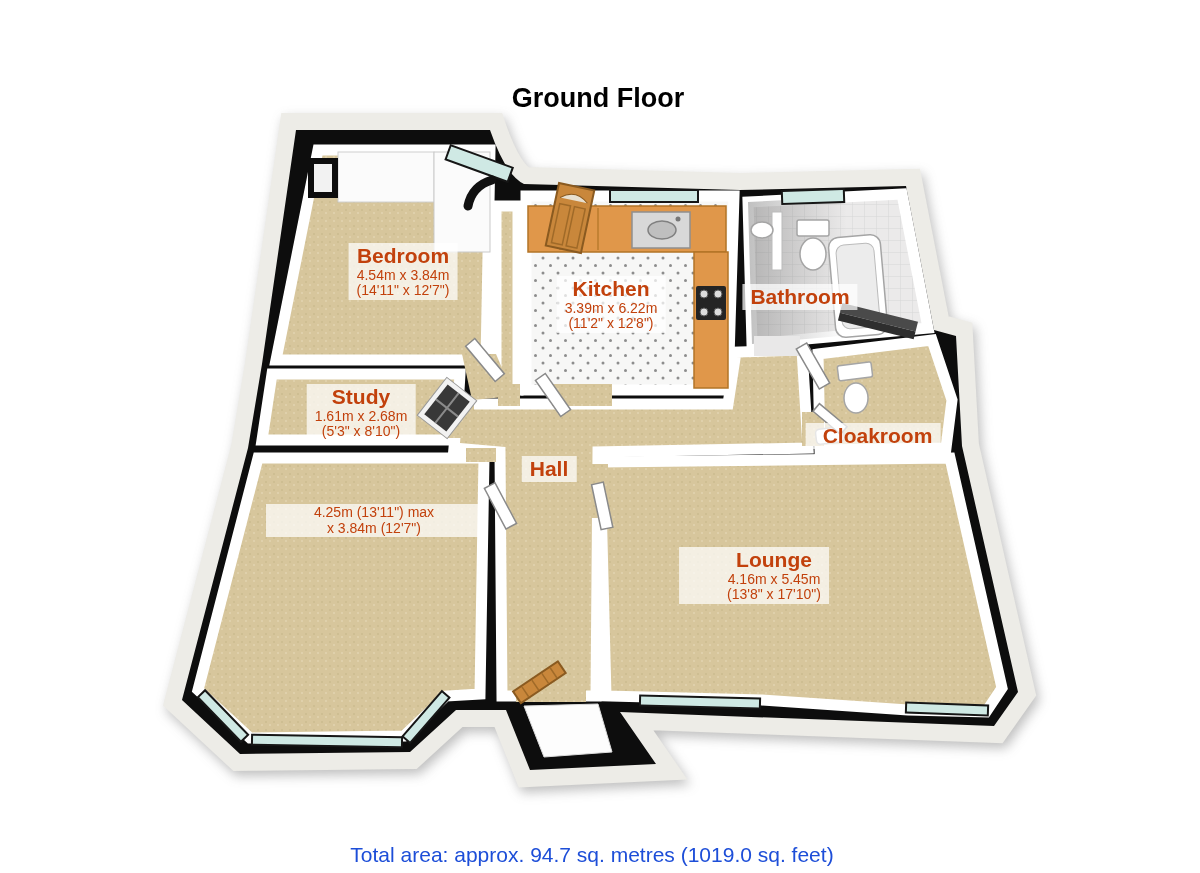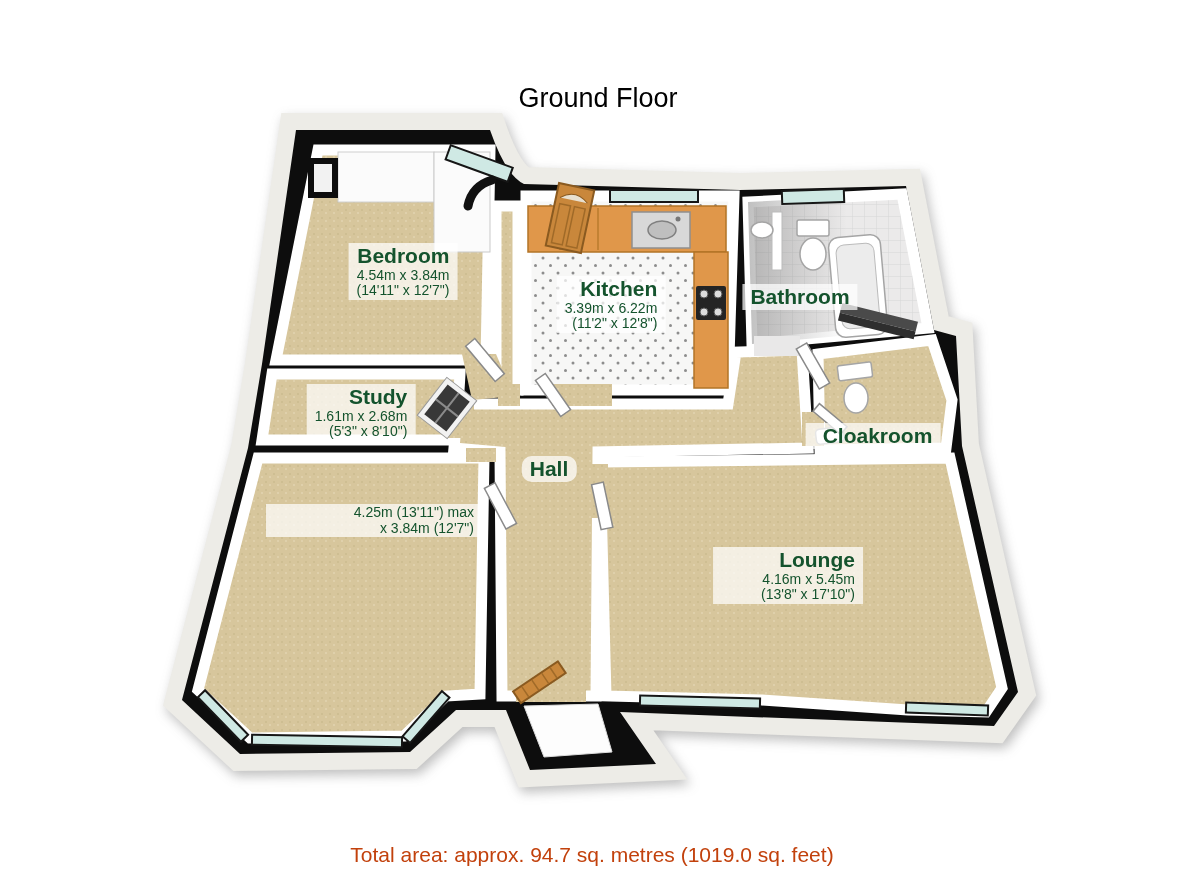--- a/index.html
+++ b/index.html
@@ -1,24 +1,24 @@
 <!DOCTYPE html>
 <html style="--outline: #0d0d0d; --carpet: #d7c69c; --wood: #c9873b; --counter: #e0974a; --glazing: #cfe9e4; --wall: #ffffff; --labelBg: rgba(255,255,255,0.72);"><head>
 <meta charset="utf-8">
 <style>
   html,body{margin:0;padding:0;background:#ffffff;width:1200px;height:873px;overflow:hidden;
             font-family:"Liberation Sans", sans-serif;}
   #stage{position:relative;width:1200px;height:873px;background:#fff;}
   #plan-svg{position:absolute;left:0;top:0;}
-  .lbl{position:absolute;transform:translateX(-50%);text-align:right;color:#14532d;
+  .lbl{position:absolute;transform:translateX(-50%);text-align:center;color:#c2410c;
        background:var(--labelBg);padding:1px 8px;white-space:nowrap;line-height:1.12;}
   .lbl .nm{font-weight:bold;font-size:21px;}
   .lbl .dm{font-size:14px;}
-  #title-lbl{position:absolute;transform:translateX(-50%);font-weight:normal;font-size:27px;color:#000;}
-  #footer-lbl{position:absolute;transform:translateX(-50%);font-size:21px;color:#c2410c;}
+  #title-lbl{position:absolute;transform:translateX(-50%);font-weight:bold;font-size:27px;color:#000;}
+  #footer-lbl{position:absolute;transform:translateX(-50%);font-size:21px;color:#1d4ed8;}
   #bd-label{white-space:normal;width:200px;}
   .room{stroke:#ffffff;stroke-width:11;stroke-linejoin:miter;}
   .thresh{stroke:none;}
   .leaf{fill:#ffffff;stroke:#8a8a8a;stroke-width:1.5;}
   .fixt{fill:#ffffff;stroke:#a5a5a5;stroke-width:1.5;}
   .win{fill:var(--glazing);stroke:#161616;stroke-width:2;}
 </style>
 </head>
 <body>
 
@@ -178,29 +178,29 @@
   <div class="lbl" style="left:361px; top:384px;">
     <div class="nm">Study</div>
     <div class="dm">1.61m x 2.68m</div>
     <div class="dm">(5'3" x 8'10")</div>
   </div>
 
   <div class="lbl" style="left:873px; top:423px;padding-left:17px;">
     <div class="nm">Cloakroom</div>
   </div>
 
-  <div class="lbl" style="left:549px; top:456px;border-radius:10px;">
+  <div class="lbl" style="left:549px; top:456px;">
     <div class="nm">Hall</div>
   </div>
 
   <div class="lbl" id="bd-label" style="left:374px; top:504px;">
     <div class="dm">4.25m (13'11") max</div>
     <div class="dm">x 3.84m (12'7")</div>
   </div>
 
-  <div class="lbl" style="left:788px; top:547px;padding-left:48px;">
+  <div class="lbl" style="left:754px; top:547px;padding-left:48px;">
     <div class="nm">Lounge</div>
     <div class="dm">4.16m x 5.45m</div>
     <div class="dm">(13'8" x 17'10")</div>
   </div>
 
   <div id="footer-lbl" style="left:592px; top:843px;">Total area: approx. 94.7 sq. metres (1019.0 sq. feet)</div>
 </div>
 
 </body></html>

